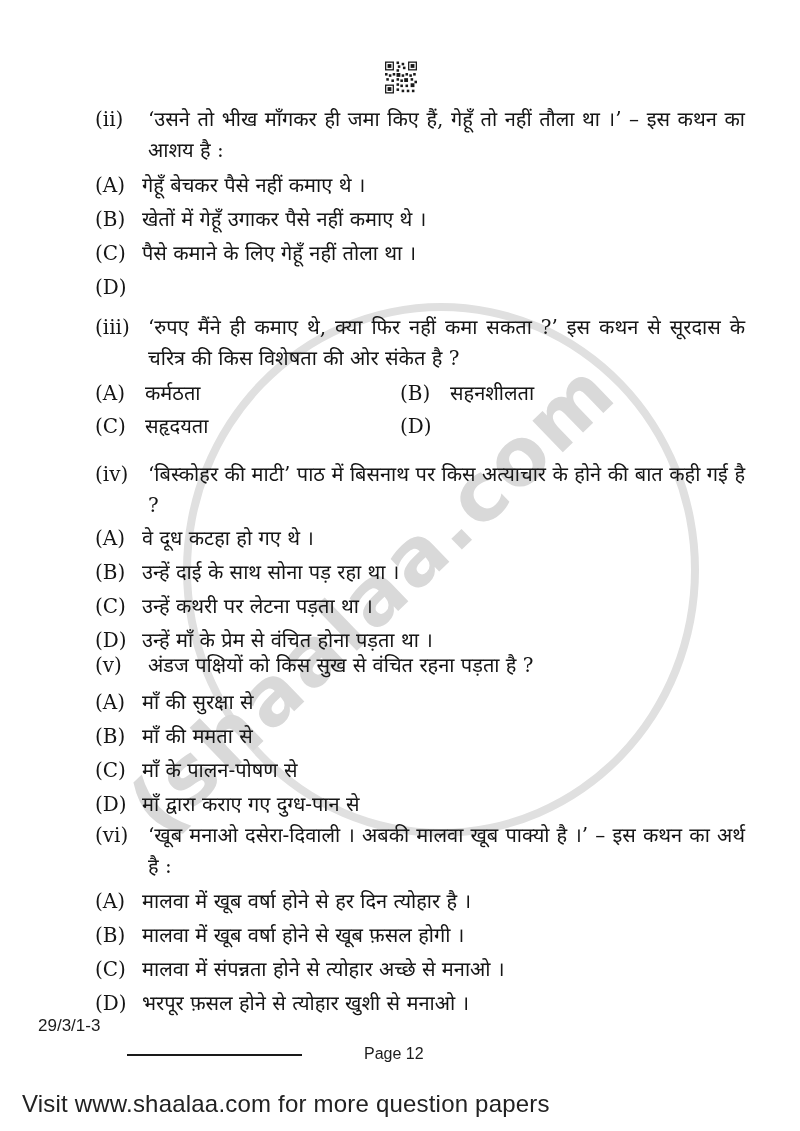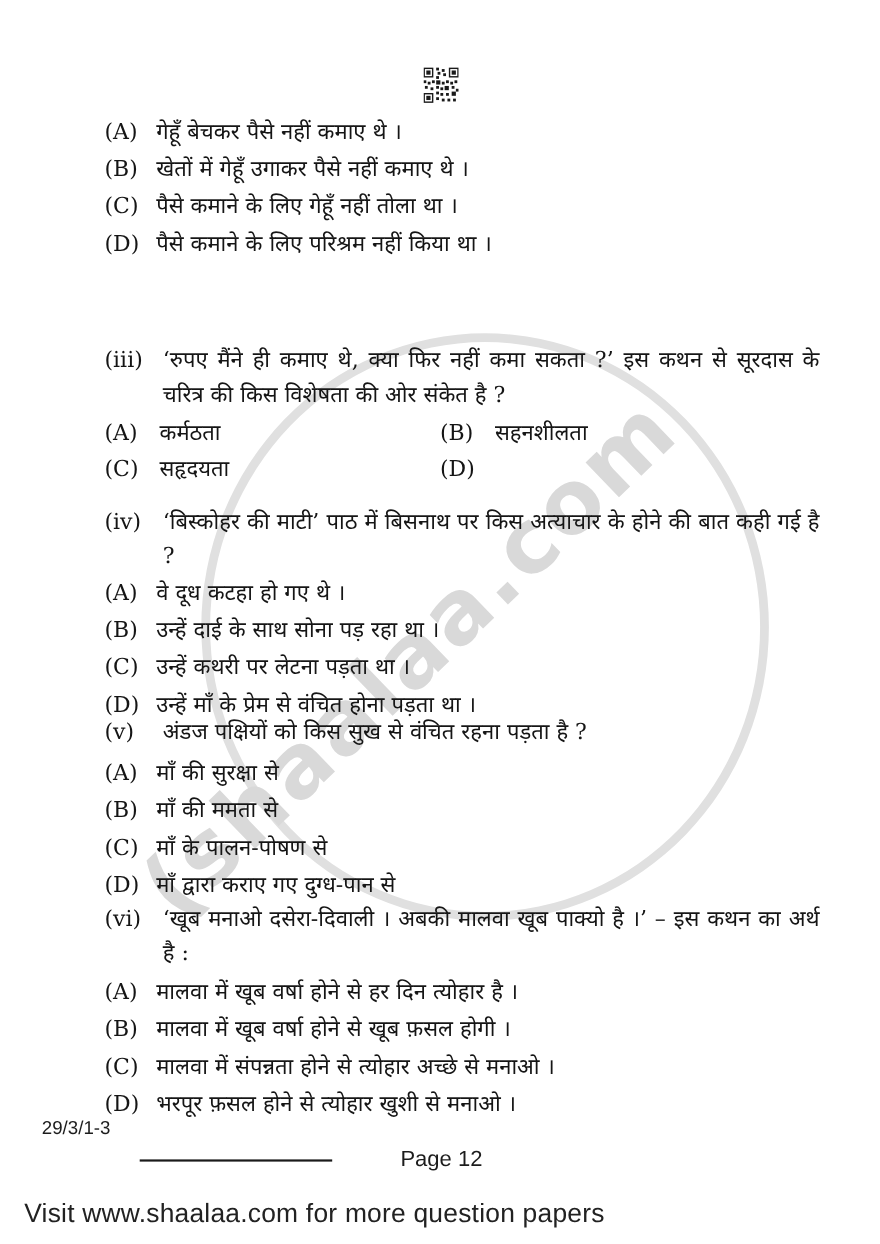--- a/index.html
+++ b/index.html
@@ -29,21 +29,21 @@
   .option{display:flex;min-height:34px;align-items:flex-start;}
   .opt-letter{width:47px;flex:none;}
   .opt-text{flex:1;}
   .options.two-col{display:grid;grid-template-columns:305px auto;}
   .two-col .option{min-height:33px;}
   .two-col .opt-letter{width:50px;}
   
   .footer-sans{font-family:"Liberation Sans","DejaVu Sans",sans-serif;color:#1c1c1c;z-index:1;}
   .paper-code{position:absolute;left:38px;top:1016px;font-size:17px;line-height:20px;}
   .footer-line{position:absolute;left:127px;top:1054px;width:175px;height:2px;background:#1a1a1a;}
-  .page-num{position:absolute;left:364px;top:1043px;font-size:20px;line-height:22px;}
+  .page-num{position:absolute;left:364px;top:1043px;font-size:16px;line-height:22px;}
   .visit{position:absolute;left:22px;top:1091px;font-size:24px;line-height:26px;letter-spacing:0.2px;color:#222222;}
 </style>
 </head>
 <body>
 
 <div class="page">
 
   <div class="wm-ellipse"></div>
   <div class="wm-text">(shaalaa.com</div>
 
@@ -84,36 +84,39 @@
         <rect x="16" y="18" width="2" height="2"></rect>
         <rect x="20" y="17" width="3" height="3"></rect>
       <rect x="9" y="21" width="2" height="2"></rect>
         <rect x="13" y="22" width="2" height="2"></rect>
         <rect x="17" y="22" width="2" height="2"></rect>
         <rect x="21" y="22" width="2" height="2"></rect>
     </g>
   </svg>
 
   <section class="question" style="top:104px">
+    <div class="q-row">
+      <span class="q-num">(ii)</span>
+      <p class="q-text">‘उसने तो भीख माँगकर ही जमा किए हैं, गेहूँ तो नहीं तौला था ।’ – इस कथन का आशय है :</p>
+    </div>
     <div class="options">
       <div class="option">
         <span class="opt-letter">(A)</span>
         <span class="opt-text">गेहूँ बेचकर पैसे नहीं कमाए थे ।</span>
       </div>
       <div class="option">
         <span class="opt-letter">(B)</span>
         <span class="opt-text">खेतों में गेहूँ उगाकर पैसे नहीं कमाए थे ।</span>
       </div>
       <div class="option">
         <span class="opt-letter">(C)</span>
         <span class="opt-text">पैसे कमाने के लिए गेहूँ नहीं तोला था ।</span>
       </div>
       <div class="option">
         <span class="opt-letter">(D)</span>
-        <span class="opt-text">पैसे कमाने के लिए परिश्रम नहीं किया था ।</span>
       </div>
     </div>
   </section>
 
   <section class="question" style="top:312px">
     <div class="q-row">
       <span class="q-num">(iii)</span>
       <p class="q-text">‘रुपए मैंने ही कमाए थे, क्या फिर नहीं कमा सकता ?’ इस कथन से सूरदास के चरित्र की किस विशेषता की ओर संकेत है ?</p>
     </div>
     <div class="options two-col">

